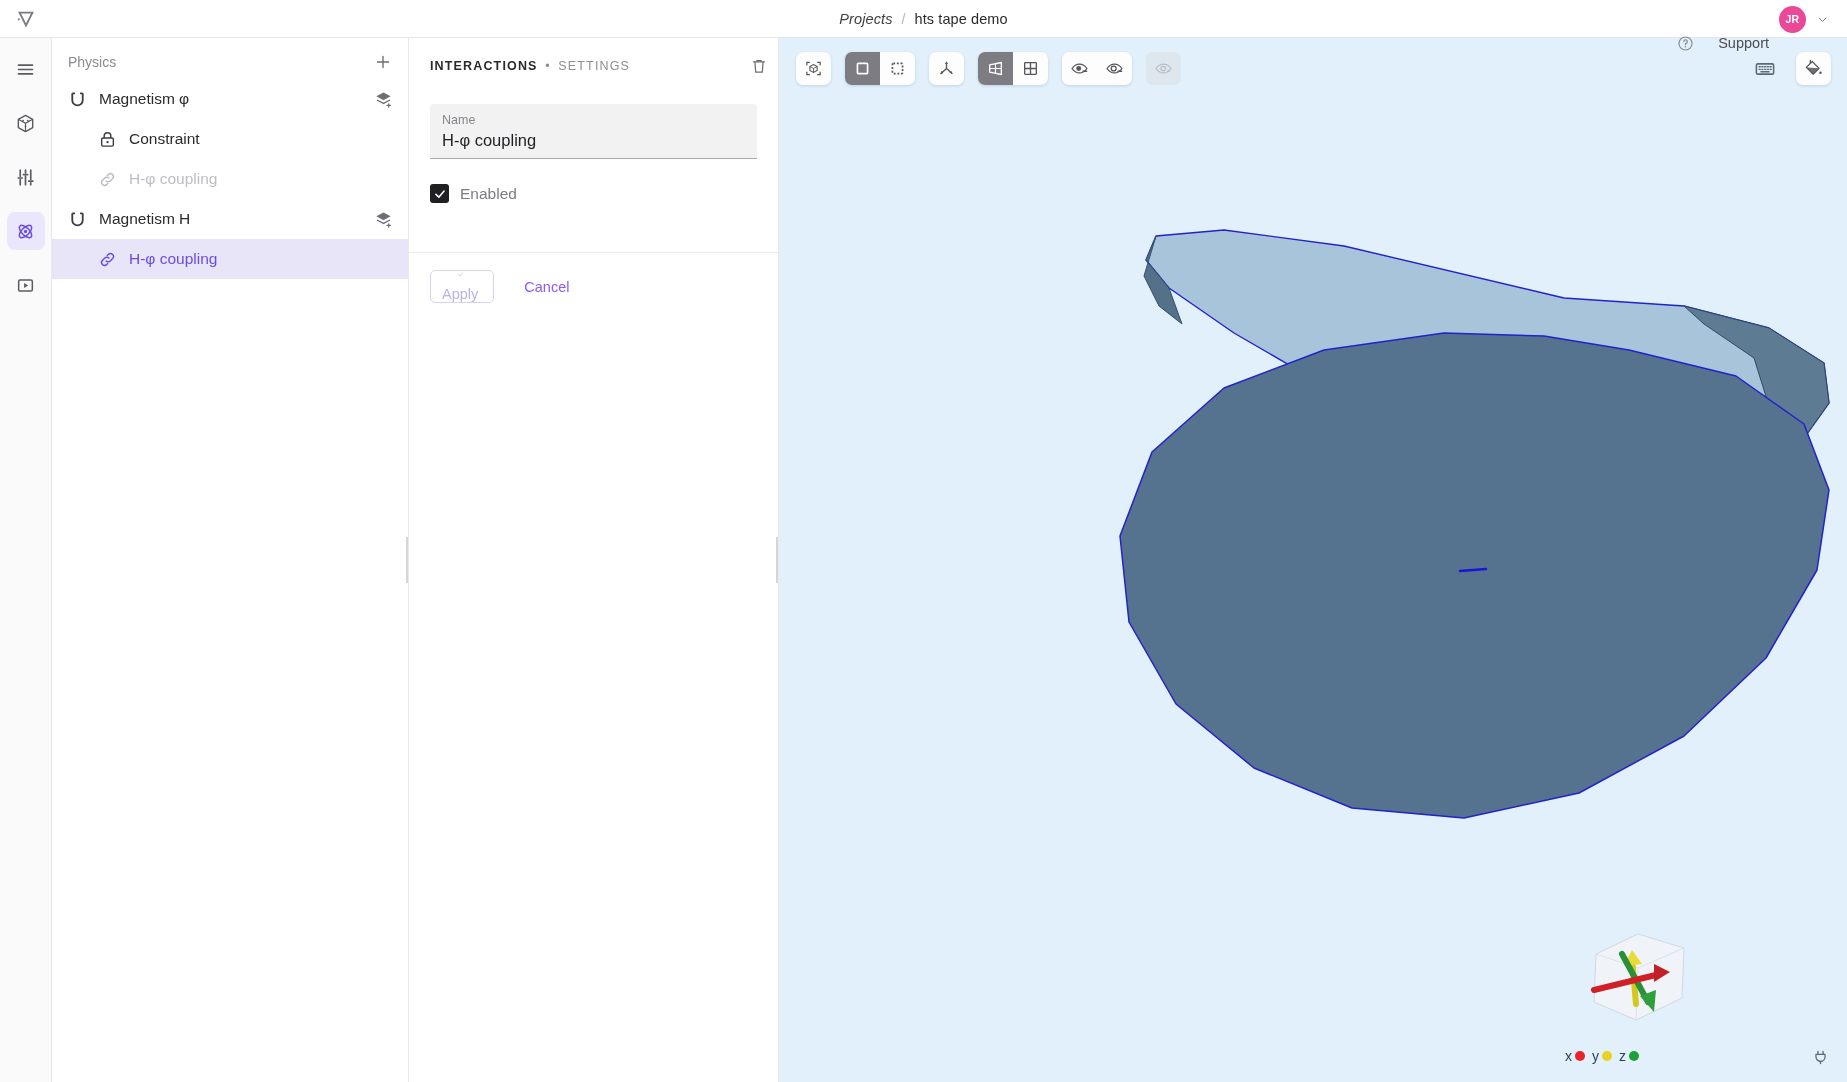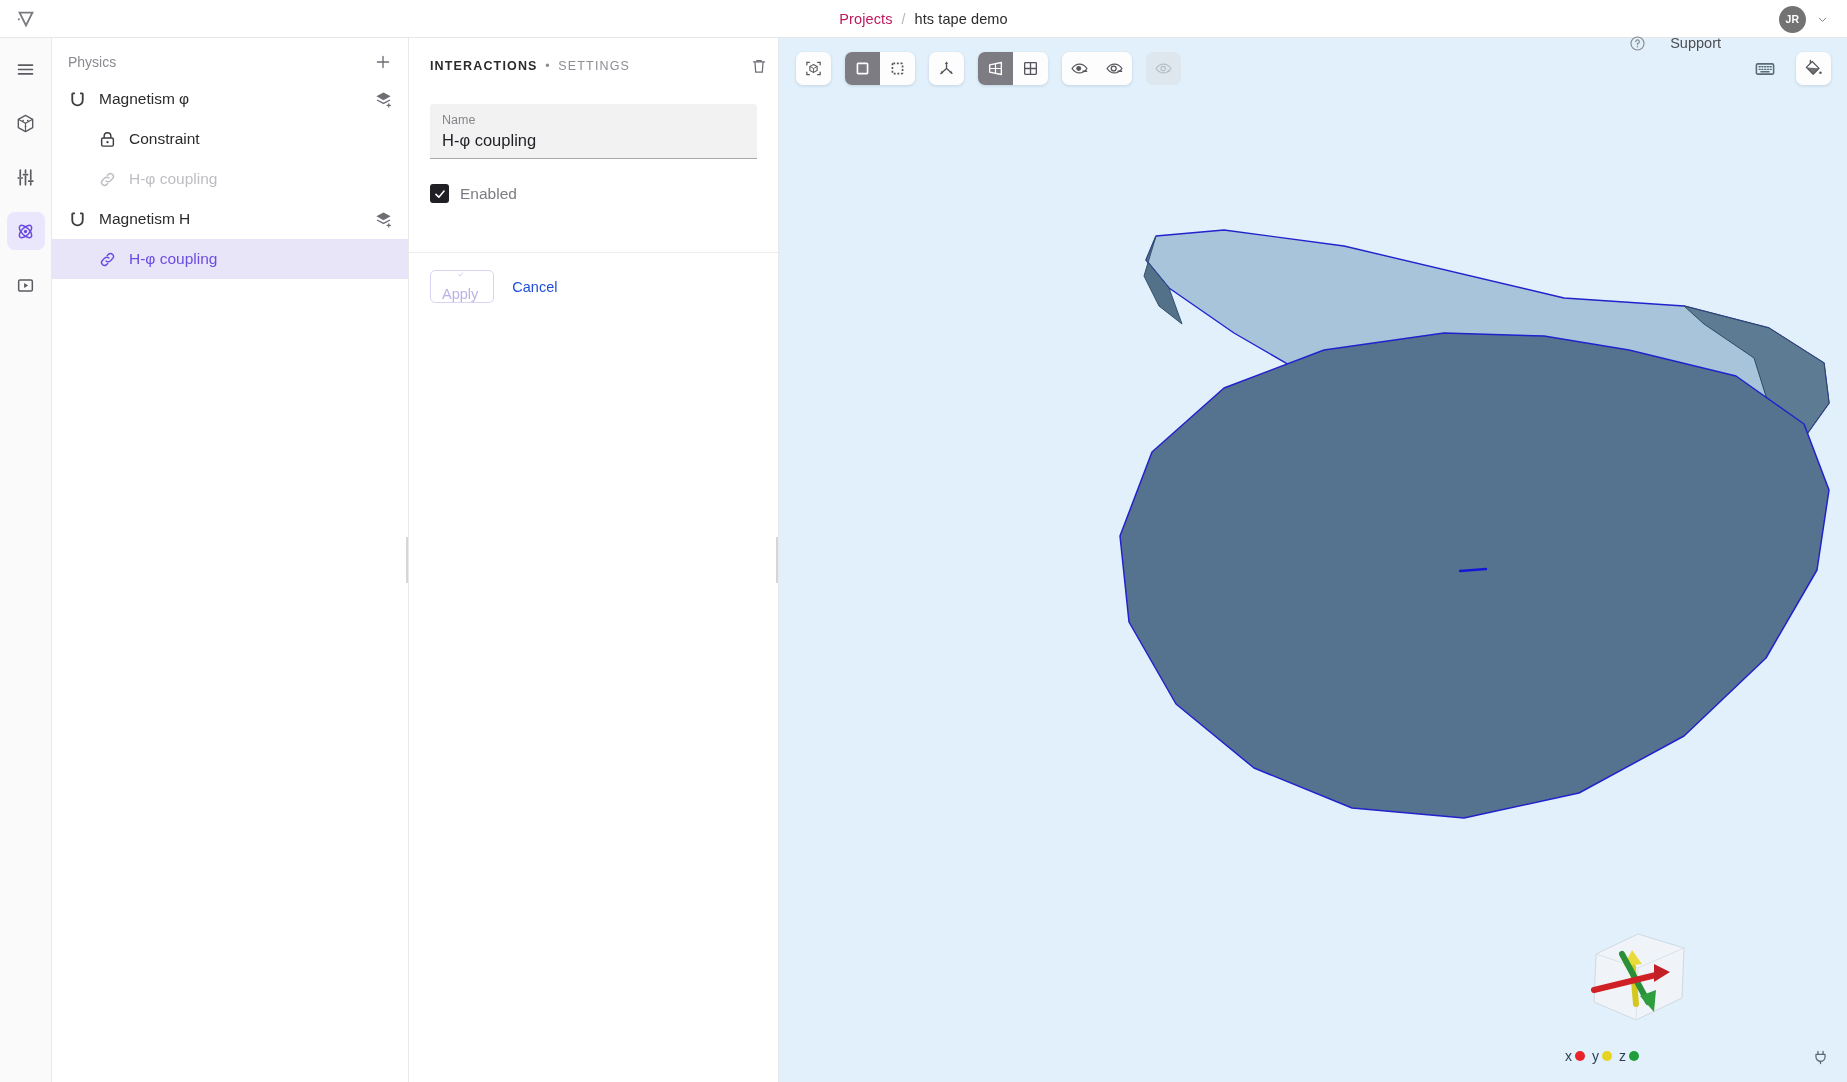--- a/index.html
+++ b/index.html
@@ -22,34 +22,34 @@
     position: relative;
     z-index: 20;
   }
   .logo-wrap { width: 52px; display: flex; align-items: center; justify-content: center; }
   .logo { width: 22px; height: 22px; }
   .breadcrumb {
     position: absolute; left: 50%; transform: translateX(-50%);
     display: flex; align-items: center; gap: 9px;
     font-size: 14.5px; letter-spacing: .1px;
   }
-  .bc-link { color: #be185d; }
+  .bc-link { color: #404040; font-style: italic; }
   .bc-sep { color: #b5b5ba; font-size: 14px; }
   .bc-current { color: #2b2b2b; }
   .topbar-right {
     position: absolute; right: 18px; top: 0; height: 38px;
     display: flex; align-items: center; gap: 10px;
   }
   .support-link { display: flex; align-items: center; gap: 24px; color: #4d4d52; font-size: 14.5px; margin-top: 48px; }
   .help-ic { width: 17px; height: 17px; display: block; }
   .avatar {
     width: 27px; height: 27px; border-radius: 50%;
-    background: #737373; color: #fff;
+    background: #ec4899; color: #fff;
     font-size: 10.5px; font-weight: bold; letter-spacing: .4px;
-    display: flex; align-items: center; justify-content: center; margin-left: 48px;
+    display: flex; align-items: center; justify-content: center;
   }
   .chev { width: 13px; height: 13px; color: #76767c; }
 
   
   .body-row { flex: 1; display: flex; min-height: 0; position: relative; }
 
   
   .rail {
     width: 52px; min-width: 52px;
     background: #fafafa;
@@ -137,21 +137,21 @@
 
   .set-sep { border-top: 1px solid #ececec; margin-top: 49px; }
   .set-actions { display: flex; align-items: center; gap: 10px; padding: 17px 21px 0 21px; }
   .apply-btn {
     display: flex; align-items: center; gap: 8px;
     height: 33px; padding: 0 15px 0 11px;
     border: 1px solid #d8d3f3; border-radius: 5px;
     color: #b9b2e6; font-size: 14.5px; background: #fff; cursor: default; flex-direction: column;
   }
   .apply-btn svg { width: 15px; height: 15px; }
-  .cancel-btn { color: #1d4ed8; font-size: 14.5px; padding: 0 8px; cursor: default; }
+  .cancel-btn { color: #8b5cf6; font-size: 14.5px; padding: 0 8px; cursor: default; margin-left: 12px; }
 
   
   .drag-handle {
     position: absolute; top: 50%; transform: translateY(-50%);
     width: 5px; height: 46px; display:flex; gap:2px; align-items:center;
   }
   .drag-handle i { display:block; width: 1.5px; height: 46px; background: #d6d6d9; }
 
   
   .viewport {

